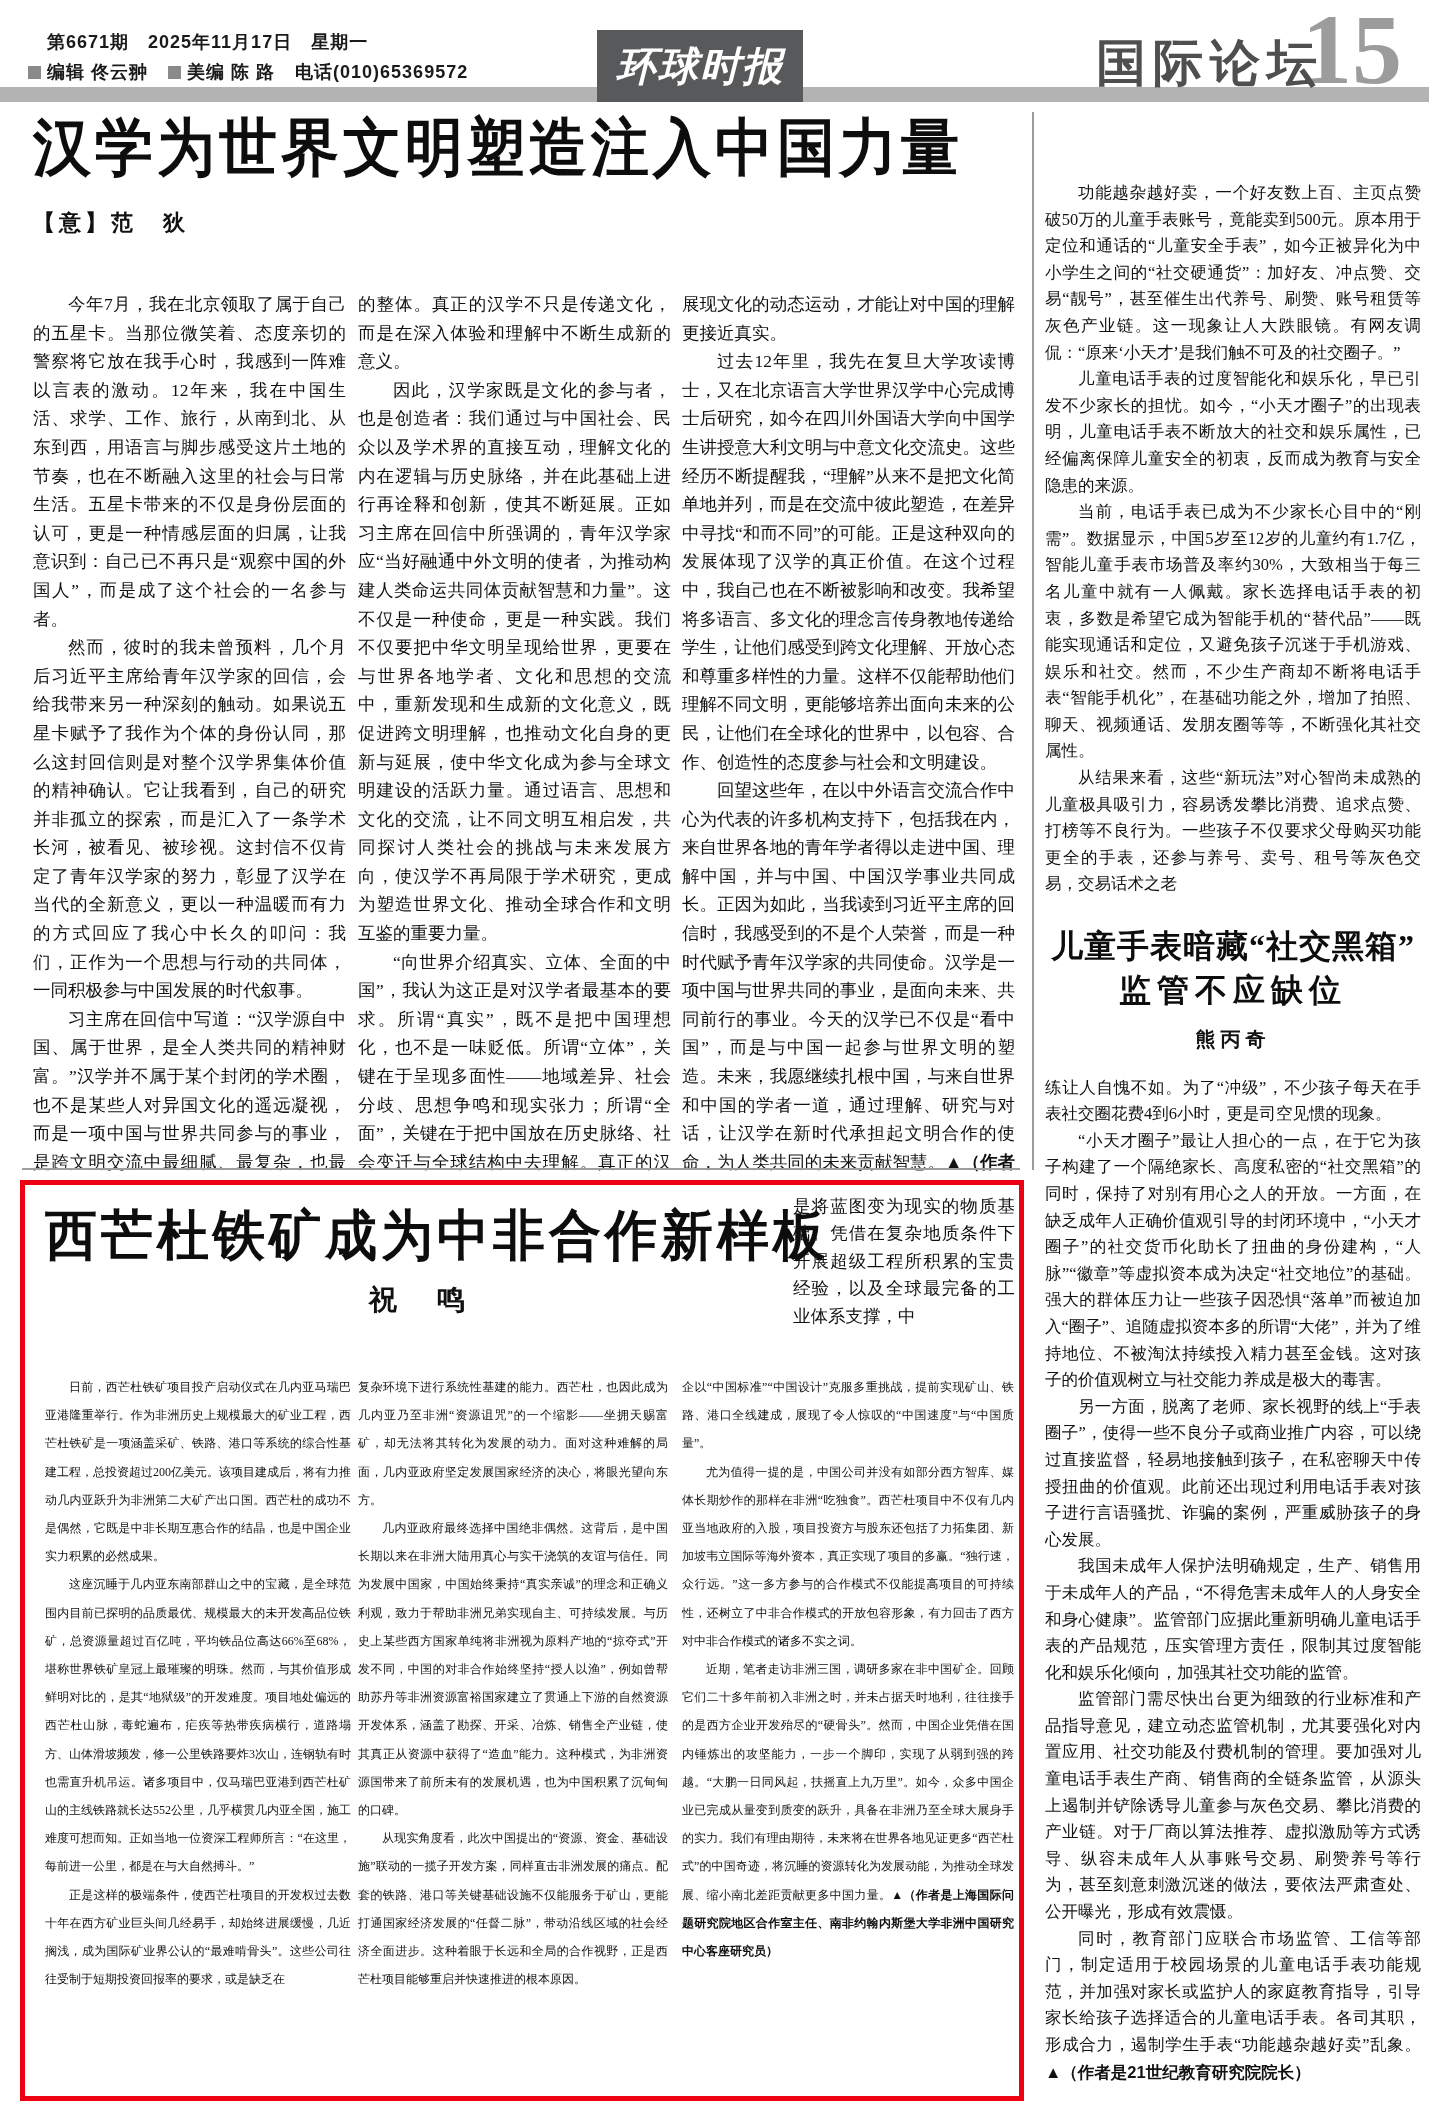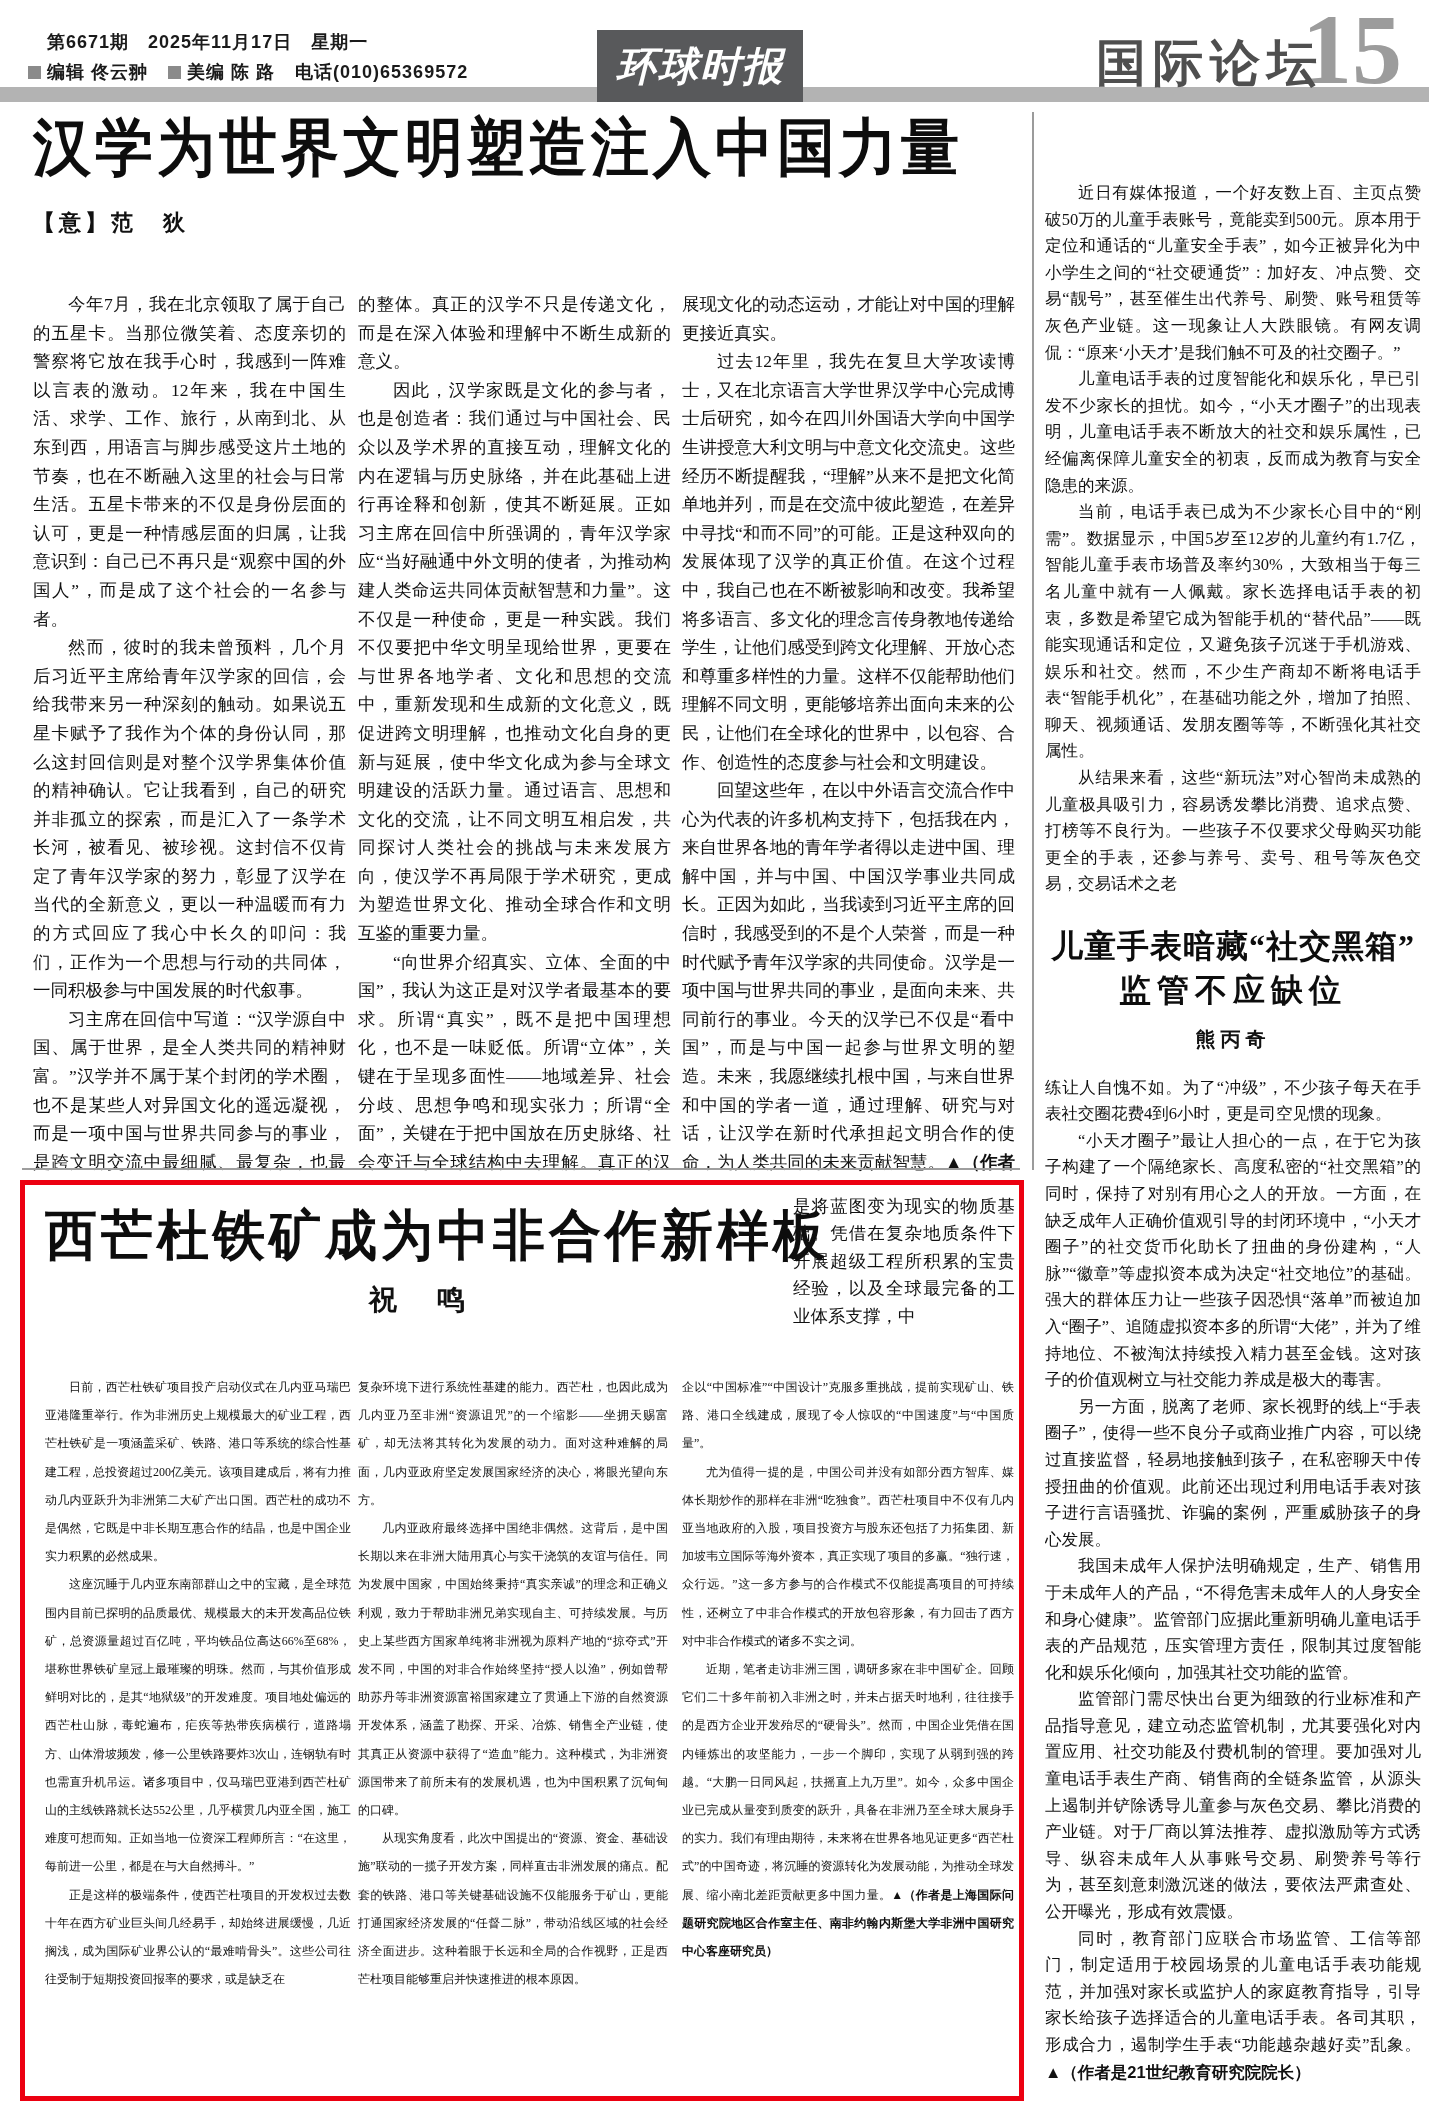--- a/index.html
+++ b/index.html
@@ -115,21 +115,21 @@
       </div>
     <div class="newscol xm-c">
         <p>企以“中国标准”“中国设计”克服多重挑战，提前实现矿山、铁路、港口全线建成，展现了令人惊叹的“中国速度”与“中国质量”。</p>
         <p class="ind">尤为值得一提的是，中国公司并没有如部分西方智库、媒体长期炒作的那样在非洲“吃独食”。西芒杜项目中不仅有几内亚当地政府的入股，项目投资方与股东还包括了力拓集团、新加坡韦立国际等海外资本，真正实现了项目的多赢。“独行速，众行远。”这一多方参与的合作模式不仅能提高项目的可持续性，还树立了中非合作模式的开放包容形象，有力回击了西方对中非合作模式的诸多不实之词。</p>
         <p class="ind">近期，笔者走访非洲三国，调研多家在非中国矿企。回顾它们二十多年前初入非洲之时，并未占据天时地利，往往接手的是西方企业开发殆尽的“硬骨头”。然而，中国企业凭借在国内锤炼出的攻坚能力，一步一个脚印，实现了从弱到强的跨越。“大鹏一日同风起，扶摇直上九万里”。如今，众多中国企业已完成从量变到质变的跃升，具备在非洲乃至全球大展身手的实力。我们有理由期待，未来将在世界各地见证更多“西芒杜式”的中国奇迹，将沉睡的资源转化为发展动能，为推动全球发展、缩小南北差距贡献更多中国力量。▲<b class="credit">（作者是上海国际问题研究院地区合作室主任、南非约翰内斯堡大学非洲中国研究中心客座研究员）</b></p>
       </div>
   </div>
 
   <div class="watch-col">
     <div>
-        <p class="ind">近日有媒体报道，一个好友数上百、主页点赞破50万的儿童手表账号，竟能卖到500元。原本用于定位和通话的“儿童安全手表”，如今正被异化为中小学生之间的“社交硬通货”：加好友、冲点赞、交易“靓号”，甚至催生出代养号、刷赞、账号租赁等灰色产业链。这一现象让人大跌眼镜。有网友调侃：“原来‘小天才’是我们触不可及的社交圈子。”</p>
+        <p class="ind">功能越杂越好卖，一个好友数上百、主页点赞破50万的儿童手表账号，竟能卖到500元。原本用于定位和通话的“儿童安全手表”，如今正被异化为中小学生之间的“社交硬通货”：加好友、冲点赞、交易“靓号”，甚至催生出代养号、刷赞、账号租赁等灰色产业链。这一现象让人大跌眼镜。有网友调侃：“原来‘小天才’是我们触不可及的社交圈子。”</p>
         <p class="ind">儿童电话手表的过度智能化和娱乐化，早已引发不少家长的担忧。如今，“小天才圈子”的出现表明，儿童电话手表不断放大的社交和娱乐属性，已经偏离保障儿童安全的初衷，反而成为教育与安全隐患的来源。</p>
         <p class="ind">当前，电话手表已成为不少家长心目中的“刚需”。数据显示，中国5岁至12岁的儿童约有1.7亿，智能儿童手表市场普及率约30%，大致相当于每三名儿童中就有一人佩戴。家长选择电话手表的初衷，多数是希望它成为智能手机的“替代品”——既能实现通话和定位，又避免孩子沉迷于手机游戏、娱乐和社交。然而，不少生产商却不断将电话手表“智能手机化”，在基础功能之外，增加了拍照、聊天、视频通话、发朋友圈等等，不断强化其社交属性。</p>
         <p class="ind">从结果来看，这些“新玩法”对心智尚未成熟的儿童极具吸引力，容易诱发攀比消费、追求点赞、打榜等不良行为。一些孩子不仅要求父母购买功能更全的手表，还参与养号、卖号、租号等灰色交易，交易话术之老</p>
       </div>
     <div class="watch-head">
       <div class="watch-t1">儿童手表暗藏“社交黑箱”</div>
       <div class="watch-t2">监管不应缺位</div>
       <div class="watch-by">熊丙奇</div>
     </div>
     <div>

